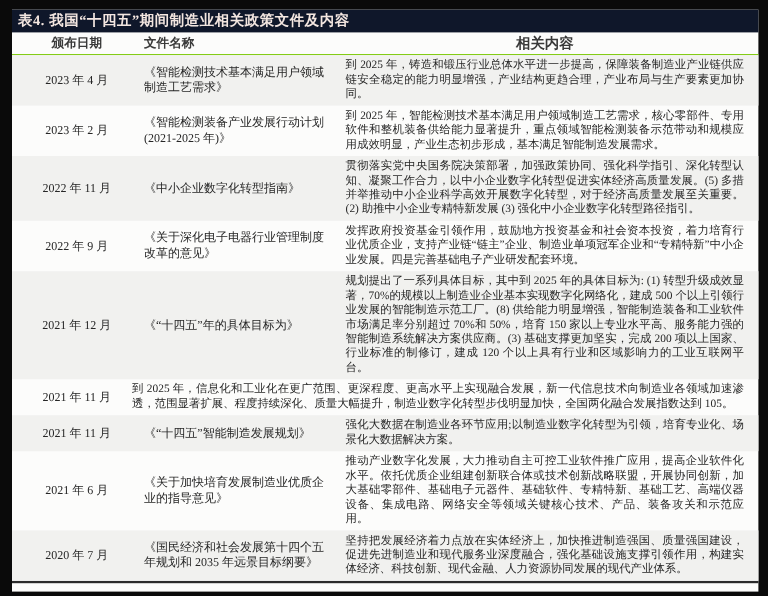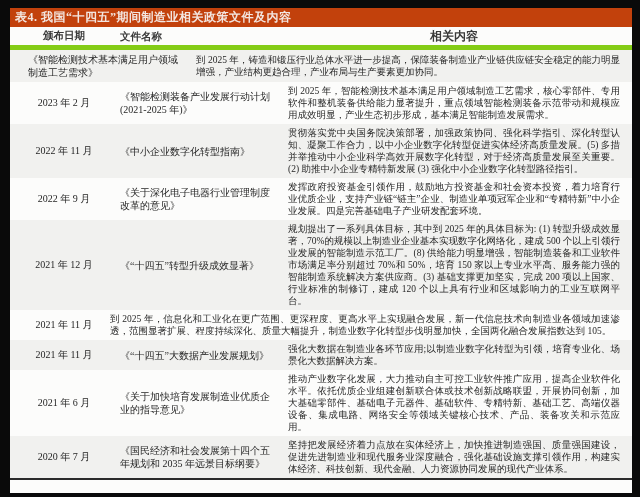--- a/index.html
+++ b/index.html
@@ -15,38 +15,38 @@
     position: absolute;
     left: 10px;
     top: 8px;
     width: 622px;
     height: 485px;
     background: #fcfcfb;
     box-sizing: border-box;
   }
   .title-bar {
     height: 19px;
-    background: #c2410c;
+    background: #0f172a;
     color: #f3e6e0;
     font-size: 12px;
     font-weight: bold;
     line-height: 19px;
     padding-left: 5px;
     letter-spacing: 0.5px;
     white-space: nowrap;
     overflow: hidden;
   }
   .head-row {
     display: flex;
     align-items: center;
     height: 18px;
     font-size: 10.5px;
     font-weight: 600;
     color: #3a3a3a;
-    border-bottom: 5px solid #84cc16;
+    border-bottom: 1px solid #84cc16;
     padding: 0 8px 0 8px;
   }
   .rows {
     border-bottom: 2px solid #2b2b2b;
   }
   .row {
     display: flex;
     align-items: center;
     padding: 3px 8px 3px 8px;
     color: #262626;
@@ -89,50 +89,51 @@
   </div>
 
   <div class="head-row">
     <div class="col-date">颁布日期</div>
     <div class="col-name">文件名称</div>
     <div class="col-content">相关内容</div>
   </div>
 
   <div class="rows" id="rows">
       <div class="row shaded">
+        <div class="col-date">2023 年 4 月</div>
         <div class="col-name">《智能检测技术基本满足用户领域制造工艺需求》</div>
         <div class="col-content">到 2025 年，铸造和锻压行业总体水平进一步提高，保障装备制造业产业链供应链安全稳定的能力明显增强，产业结构更趋合理，产业布局与生产要素更加协同。</div>
       </div>
       <div class="row">
         <div class="col-date">2023 年 2 月</div>
         <div class="col-name">《智能检测装备产业发展行动计划(2021-2025 年)》</div>
         <div class="col-content">到 2025 年，智能检测技术基本满足用户领域制造工艺需求，核心零部件、专用软件和整机装备供给能力显著提升，重点领域智能检测装备示范带动和规模应用成效明显，产业生态初步形成，基本满足智能制造发展需求。</div>
       </div>
       <div class="row shaded">
         <div class="col-date">2022 年 11 月</div>
         <div class="col-name">《中小企业数字化转型指南》</div>
         <div class="col-content">贯彻落实党中央国务院决策部署，加强政策协同、强化科学指引、深化转型认知、凝聚工作合力，以中小企业数字化转型促进实体经济高质量发展。(5) 多措并举推动中小企业科学高效开展数字化转型，对于经济高质量发展至关重要。(2) 助推中小企业专精特新发展 (3) 强化中小企业数字化转型路径指引。</div>
       </div>
       <div class="row">
         <div class="col-date">2022 年 9 月</div>
         <div class="col-name">《关于深化电子电器行业管理制度改革的意见》</div>
         <div class="col-content">发挥政府投资基金引领作用，鼓励地方投资基金和社会资本投资，着力培育行业优质企业，支持产业链“链主”企业、制造业单项冠军企业和“专精特新”中小企业发展。四是完善基础电子产业研发配套环境。</div>
       </div>
       <div class="row shaded">
         <div class="col-date">2021 年 12 月</div>
-        <div class="col-name">《“十四五”转型升级成效显著》</div>
+        <div class="col-name">《“十四五”年的具体目标为》</div>
         <div class="col-content">规划提出了一系列具体目标，其中到 2025 年的具体目标为: (1) 转型升级成效显著，70%的规模以上制造业企业基本实现数字化网络化，建成 500 个以上引领行业发展的智能制造示范工厂。(8) 供给能力明显增强，智能制造装备和工业软件市场满足率分别超过 70%和 50%，培育 150 家以上专业水平高、服务能力强的智能制造系统解决方案供应商。(3) 基础支撑更加坚实，完成 200 项以上国家、行业标准的制修订，建成 120 个以上具有行业和区域影响力的工业互联网平台。</div>
       </div>
       <div class="row">
         <div class="col-date">2021 年 11 月</div>
         <div class="col-content">到 2025 年，信息化和工业化在更广范围、更深程度、更高水平上实现融合发展，新一代信息技术向制造业各领域加速渗透，范围显著扩展、程度持续深化、质量大幅提升，制造业数字化转型步伐明显加快，全国两化融合发展指数达到 105。</div>
       </div>
       <div class="row shaded">
         <div class="col-date">2021 年 11 月</div>
-        <div class="col-name">《“十四五”大数据产业发展规划》</div>
+        <div class="col-name">《“十四五”智能制造发展规划》</div>
         <div class="col-content">强化大数据在制造业各环节应用;以制造业数字化转型为引领，培育专业化、场景化大数据解决方案。</div>
       </div>
       <div class="row">
         <div class="col-date">2021 年 6 月</div>
         <div class="col-name">《关于加快培育发展制造业优质企业的指导意见》</div>
         <div class="col-content">推动产业数字化发展，大力推动自主可控工业软件推广应用，提高企业软件化水平。依托优质企业组建创新联合体或技术创新战略联盟，开展协同创新，加大基础零部件、基础电子元器件、基础软件、专精特新、基础工艺、高端仪器设备、集成电路、网络安全等领域关键核心技术、产品、装备攻关和示范应用。</div>
       </div>
       <div class="row shaded">
         <div class="col-date">2020 年 7 月</div>
         <div class="col-name">《国民经济和社会发展第十四个五年规划和 2035 年远景目标纲要》</div>

